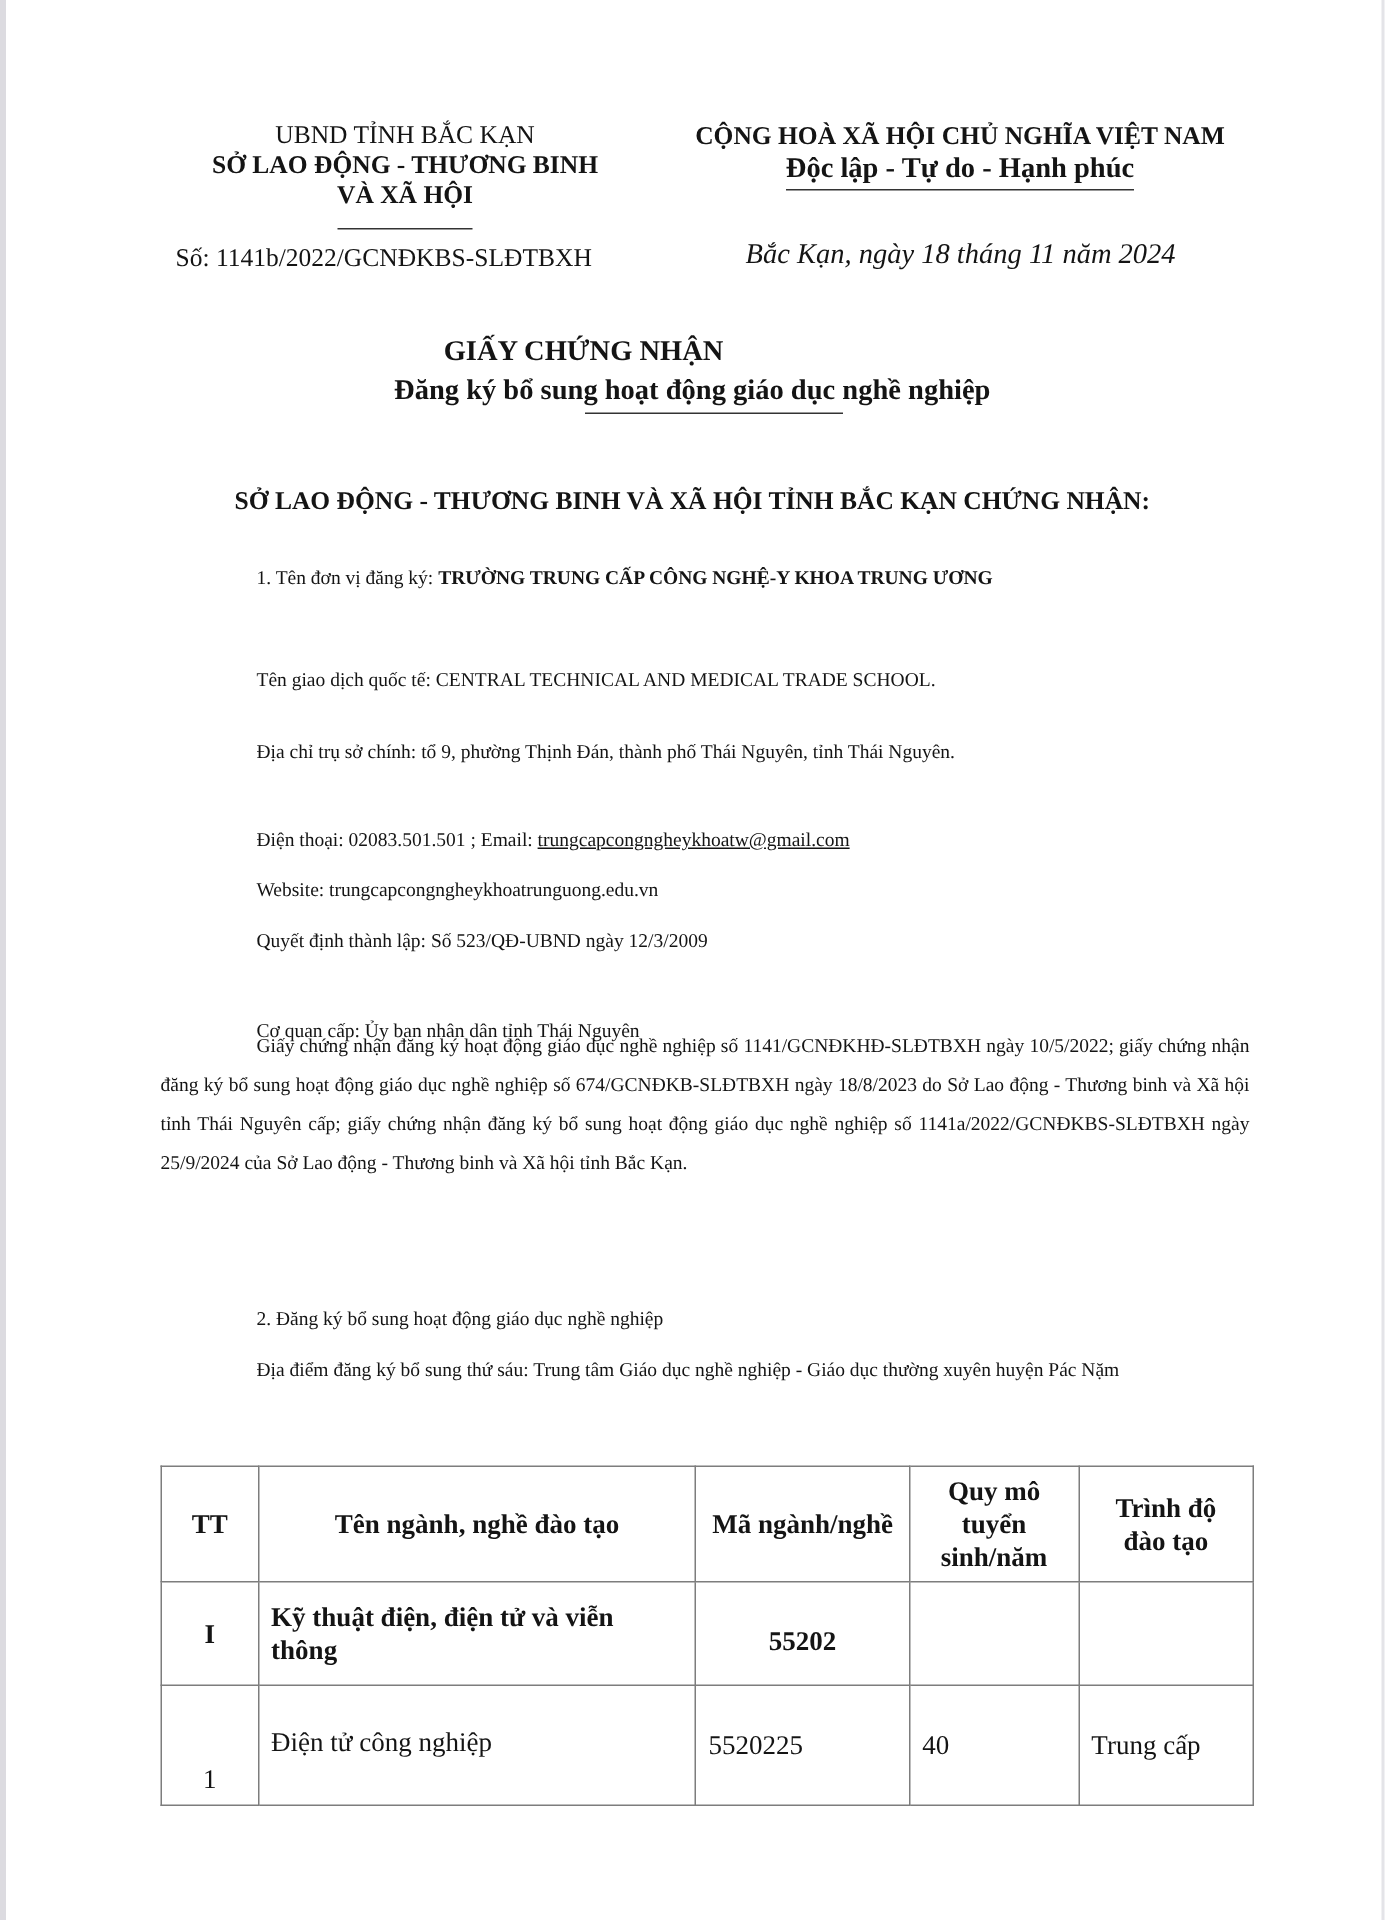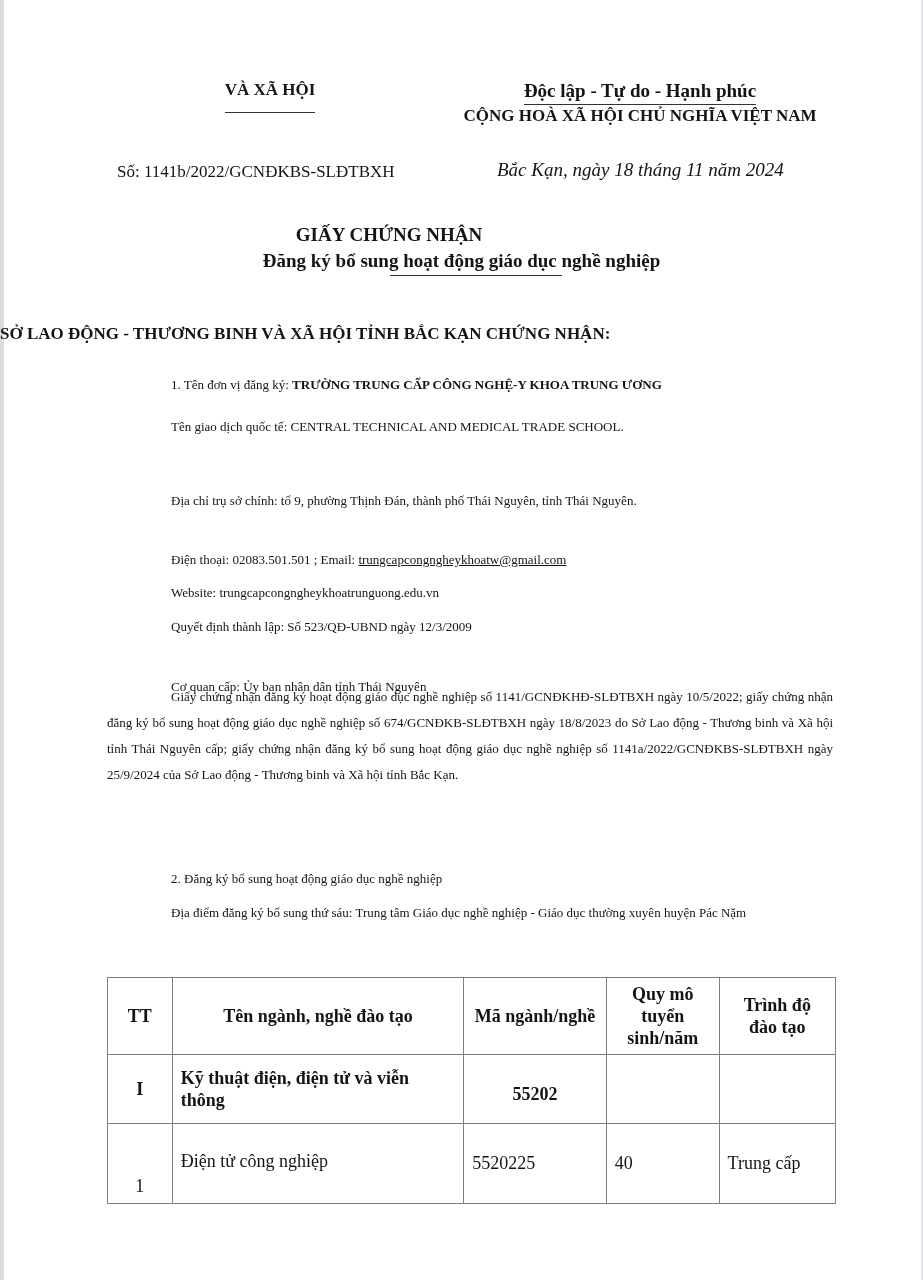--- a/index.html
+++ b/index.html
@@ -19,21 +19,21 @@
   .hdr-left { left: 105px; top: 80px; width: 330px; font-size: 17px; line-height: 20px; text-align: center; }
   .hdr-left .l3 { display: inline-block; border-bottom: 1.5px solid #333; padding-bottom: 12px; }
   .hdr-right { left: 440px; top: 80px; width: 400px; font-size: 17px; line-height: 22px; text-align: center; }
   .hdr-right .motto { font-size: 19px; display: inline-block; border-bottom: 1.5px solid #333; padding-bottom: 2px; }
   .docno { left: 117px; top: 162px; font-size: 17px; }
   .dateline { left: 497px; top: 159px; font-size: 19px; font-style: italic; }
 
   .title { left: 0; width: 778px; top: 224px; font-size: 19px; text-align: center; }
   .subtitle { left: 0; width: 923px; top: 250px; font-size: 19px; text-align: center; }
   .sub-ul { left: 390px; top: 275px; width: 172px; height: 0; border-top: 1.5px solid #333; }
-  .certify { left: 0; width: 923px; top: 324px; font-size: 17px; text-align: left; }
+  .certify { left: 0; width: 923px; top: 324px; font-size: 17px; text-align: center; }
 
   .body { left: 107px; width: 726px; font-size: 13px; line-height: 26px; }
   .indent { text-indent: 64px; }
   .justify { text-align: justify; text-align-last: left; }
   .email { text-decoration: underline; }
 
   
   table.tbl {
     position: absolute; left: 107px; top: 977px; width: 729px;
     border-collapse: collapse; font-size: 18px;
@@ -56,42 +56,44 @@
   .cc { text-align: left; }
   .name-item { padding-bottom: 4px !important; }
 </style>
 </head>
 <body>
 
 <div class="edge-left"></div>
 <div class="edge-right"></div>
 
 <div class="abs hdr-left">
+  <div>UBND TỈNH BẮC KẠN</div>
+  <div class="b">SỞ LAO ĐỘNG - THƯƠNG BINH</div>
   <div class="b"><span class="l3">VÀ XÃ HỘI</span></div>
 </div>
 
 <div class="abs hdr-right b">
+  <div>CỘNG HOÀ XÃ HỘI CHỦ NGHĨA VIỆT NAM</div>
   <div><span class="motto">Độc lập - Tự do - Hạnh phúc</span></div>
-  <div>CỘNG HOÀ XÃ HỘI CHỦ NGHĨA VIỆT NAM</div>
 </div>
 
 <div class="abs docno">Số: 1141b/2022/GCNĐKBS-SLĐTBXH</div>
 <div class="abs dateline">Bắc Kạn, ngày 18 tháng 11 năm 2024</div>
 
 <div class="abs title b">GIẤY CHỨNG NHẬN</div>
 <div class="abs subtitle b">Đăng ký bổ sung hoạt động giáo dục nghề nghiệp</div>
 <div class="abs sub-ul"></div>
 
 <div class="abs certify b">SỞ LAO ĐỘNG - THƯƠNG BINH VÀ XÃ HỘI TỈNH BẮC KẠN CHỨNG NHẬN:</div>
 
 <div class="abs body indent" style="top:372px;">
   <span>1. Tên đơn vị đăng ký: </span><span class="b">TRƯỜNG TRUNG CẤP CÔNG NGHỆ-Y KHOA TRUNG ƯƠNG</span>
 </div>
 
-<div class="abs body indent" style="top:414px;">Tên giao dịch quốc tế: CENTRAL TECHNICAL AND MEDICAL TRADE SCHOOL.</div>
+<div class="abs body indent" style="top:440px;">Tên giao dịch quốc tế: CENTRAL TECHNICAL AND MEDICAL TRADE SCHOOL.</div>
 
 <div class="abs body indent justify" style="top:488px;">Địa chỉ trụ sở chính: tổ 9, phường Thịnh Đán, thành phố Thái Nguyên, tỉnh Thái Nguyên.</div>
 
 <div class="abs body indent" style="top:547px;">
   <span>Điện thoại: 02083.501.501 ; Email: </span><span class="email">trungcapcongngheykhoatw@gmail.com</span>
 </div>
 
 <div class="abs body indent" style="top:580px;">Website: trungcapcongngheykhoatrunguong.edu.vn</div>
 <div class="abs body indent" style="top:614px;">Quyết định thành lập: Số 523/QĐ-UBND ngày 12/3/2009</div>
 <div class="abs body indent" style="top:674px;">Cơ quan cấp:  Ủy ban nhân dân tỉnh Thái Nguyên</div>

